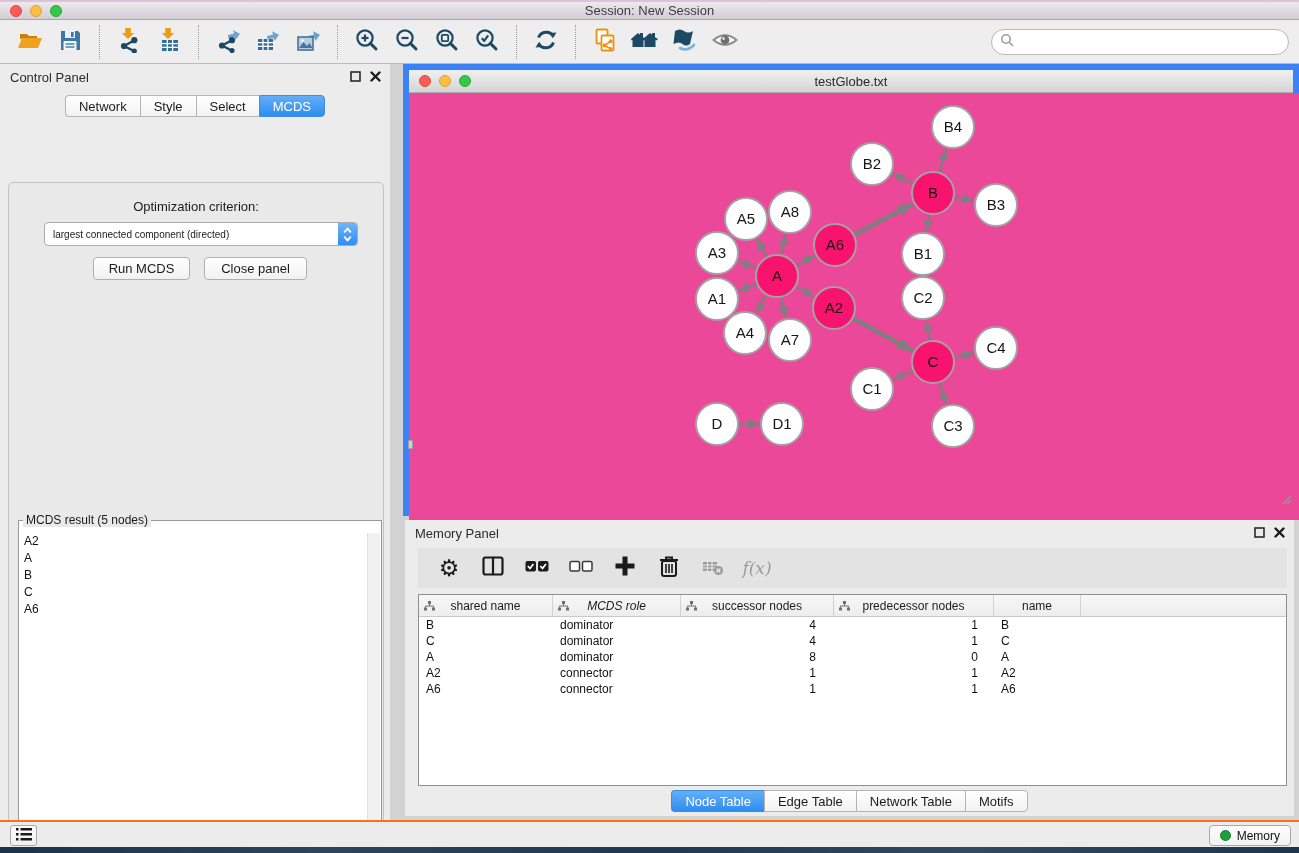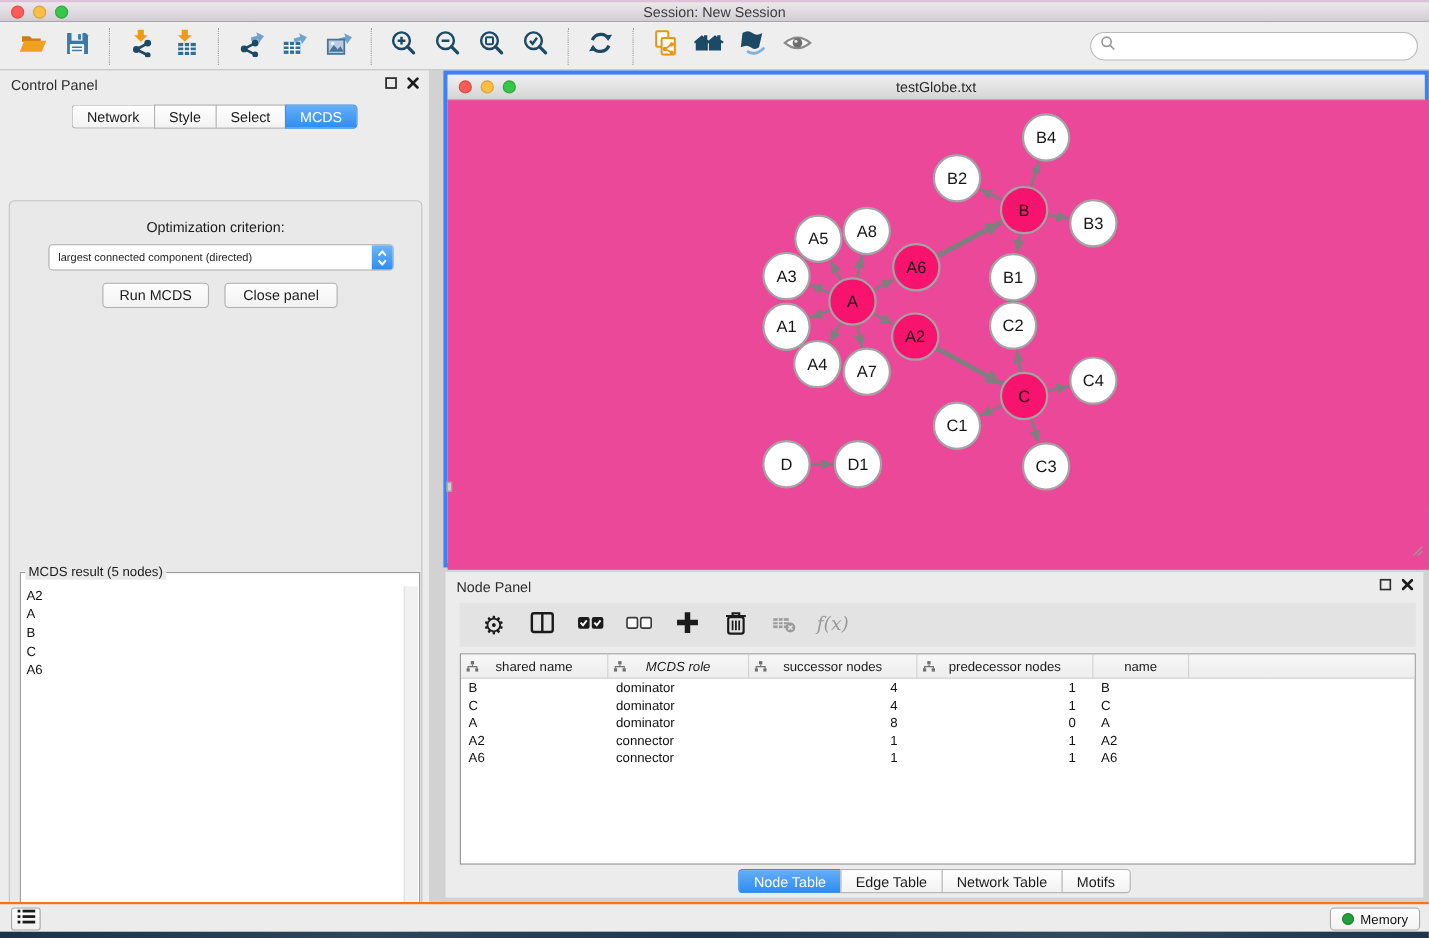--- a/index.html
+++ b/index.html
@@ -52,21 +52,21 @@
     border:1px solid #9a9a9a; background:#fff; }
   .result-legend { position:absolute; top:-8px; left:4px; background:#e9e9e9; font-size:12px;
     color:#1b1b1b; padding:0 3px; }
   .result-list { position:absolute; inset:1px 15px 1px 1px; padding-top:11px; padding-left:4px; }
   .result-item { font-size:12px; color:#111; line-height:17px; }
   .result-scroll { position:absolute; top:12px; right:1px; bottom:1px; width:13px; background:#f1f1f1;
     border-left:1px solid #e0e0e0; }
 
   
   .net-window { position:absolute; left:403px; top:64px; width:896px; height:452px;
-    border:4px solid #3b82f6; background:#fff; }
+    border:6px solid #3b82f6; background:#fff; }
   .net-titlebar { position:absolute; left:0; top:0; width:100%; height:23px;
     background:linear-gradient(#f0f0f0,#d5d5d5); border-bottom:1px solid #aeaeae; display:flex; align-items:center; }
   .net-titlebar .title { position:absolute; left:0; right:0; text-align:center; font-size:13px; color:#2b2b2b; }
   .net-canvas { position:absolute; left:0; top:23px; width:894px; height:427px; background:#ec4899; }
   .resize-grip { position:absolute; right:1px; bottom:1px; }
   .edge-grip { position:absolute; left:-1px; top:370px; width:5px; height:9px; background:#cfcfcf; border:1px solid #9f9f9f; }
 
   
   .table-panel { position:absolute; left:405px; top:520px; width:889px; height:296px; background:#ececec; }
   .tp-toolbar { position:absolute; left:13px; top:28px; right:7px; height:40px; background:#e3e3e3;
@@ -448,21 +448,21 @@
           <g stroke="#9a9a9a" stroke-width="1.2">
             <line x1="3" y1="11" x2="11" y2="3"></line>
             <line x1="7" y1="11" x2="11" y2="7"></line>
             <line x1="11" y1="11" x2="11" y2="11"></line>
           </g>
         </svg></div>
   </div>
 
   <div class="table-panel">
     <div class="panel-head">
-      <span class="ptitle">Node Panel</span>
+      <span class="ptitle">Memory Panel</span>
       <span class="panel-icons">
         <span><svg width="11" height="11" viewBox="0 0 11 11">
               <rect x="1" y="1" width="9" height="9" fill="none" stroke="#2b2b2b" stroke-width="1.6"></rect>
             </svg></span>
         <span><svg width="11" height="11" viewBox="0 0 11 11">
               <g stroke="#1b1b1b" stroke-width="2.4" stroke-linecap="round">
                 <line x1="1.5" y1="1.5" x2="9.5" y2="9.5"></line>
                 <line x1="9.5" y1="1.5" x2="1.5" y2="9.5"></line>
               </g>
             </svg></span>

